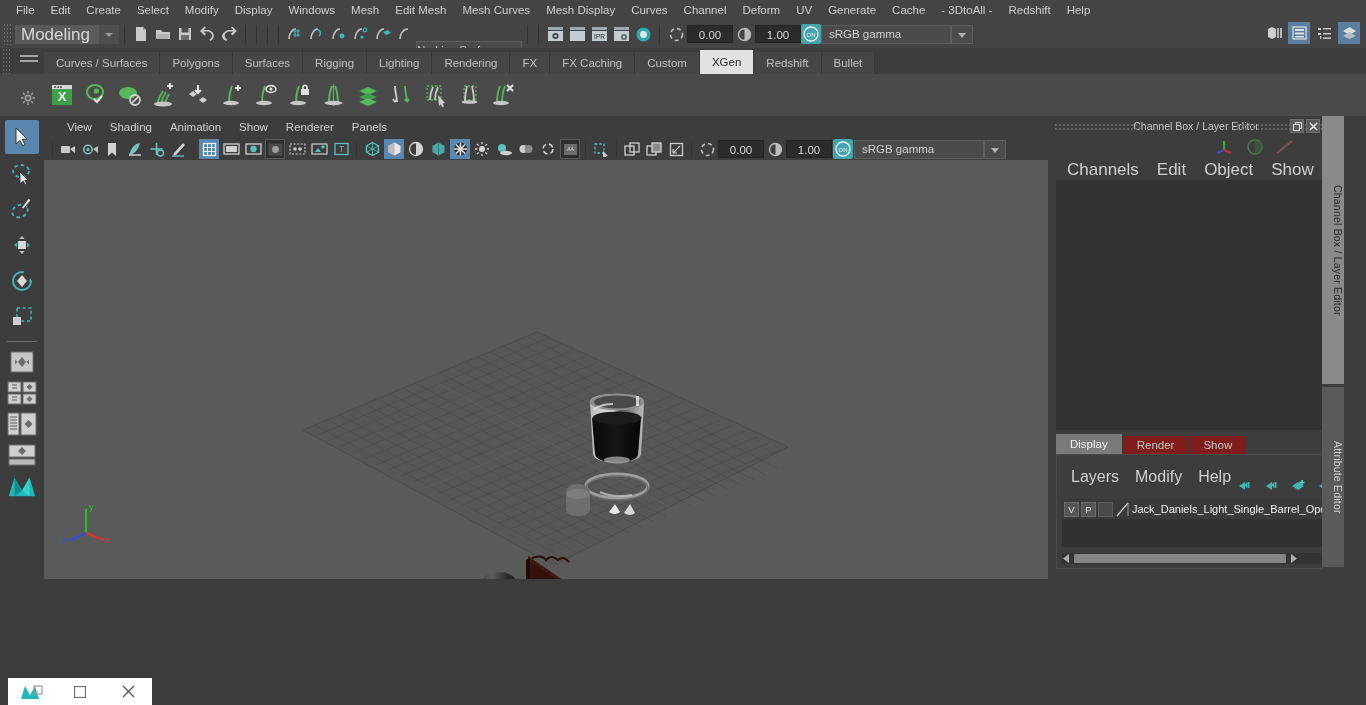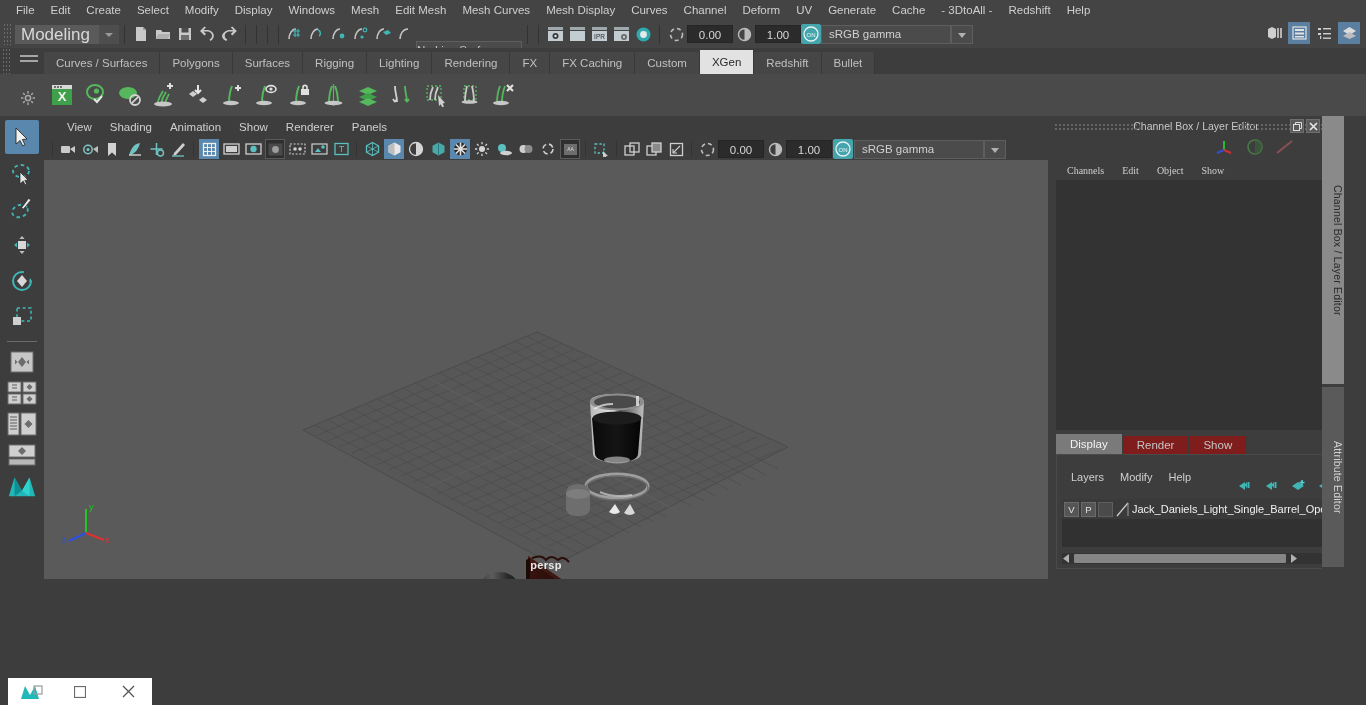--- a/index.html
+++ b/index.html
@@ -84,35 +84,35 @@
   .rpanel { position:absolute; left:1048px; top:116px; width:296px; height:463px; background:#3d3d3d; }
   .rtitlebar { height:20px; display:flex; align-items:center; justify-content:center; position:relative; background:#3d3d3d; }
   .rtitle { font-size:10.5px; color:#c8c8c8; }
   .dotrail { position:absolute; height:8px; width:86px;
              background-image:radial-gradient(circle,#666 1px,transparent 1px); background-size:4px 4px;
              top:7px; }
   .winbtn { width:14px; height:14px; background:#5a5a5a; border:1px solid #6e6e6e; display:flex;
             align-items:center; justify-content:center; font-size:9px; color:#dcdcdc; }
   .rgizmos { height:22px; display:flex; align-items:center; justify-content:flex-end; padding-right:48px; gap:10px; }
   .rmenu { height:24px; display:flex; align-items:center; padding-left:10px; }
-  .rmenu .mi { padding:0 9px; font-size:10px; color:#cfcfcf;font-family:Liberation Serif, serif; }
+  .rmenu .mi { padding:0 9px; font-size:17px; color:#cfcfcf; }
   .chanbox { position:absolute; left:8px; top:64px; width:288px; height:250px; background:#333333; }
   .vtabstrip { position:absolute; right:0; top:0; width:22px; height:463px; background:#3d3d3d; }
   .vtab { width:22px; background:#8a8a8a; color:#2b2b2b; writing-mode:vertical-rl;
           font-size:10.5px; text-align:center; padding:8px 0; letter-spacing:.2px; }
   .vtab.sub { background:#5a5a5a; color:#d2d2d2; margin-top:3px; }
 
   .lyr-tabs { position:absolute; left:8px; top:318px; display:flex; align-items:flex-end; height:20px; }
   .lyr-tab { height:18px; line-height:18px; padding:0 14px; font-size:11.5px; background:#7f1d1d;
              color:#c4c4c4; border-right:1px solid #3a3a3a; }
   .lyr-tab.active { background:#7a7a7a; color:#f2f2f2; height:20px; line-height:20px; }
   .lyr-body { position:absolute; left:8px; top:338px; width:288px; height:115px; background:#3d3d3d;
               border:1px solid #4a4a4a; }
   .lyr-menu { height:20px; display:flex; align-items:center; padding-left:6px; }
-  .lyr-menu .mi { padding:0 8px; font-size:11px; color:#cfcfcf;margin-top:24px; }
+  .lyr-menu .mi { padding:0 8px; font-size:16px; color:#cfcfcf;margin-top:24px; }
   .lyr-icons { height:20px; display:flex; align-items:center; justify-content:flex-end; padding-right:8px; gap:10px; }
   .lyr-list { position:absolute; left:5px; top:44px; right:5px; height:48px; background:#313131; }
   .lyr-row { height:20px; display:flex; align-items:center; padding:0 2px; background:#3a3a3a; }
   .cellbtn { width:15px; height:15px; background:#555; border:1px solid #6b6b6b; color:#e0e0e0;
              font-size:9.5px; line-height:13px; text-align:center; margin-right:2px; }
   .cellblank { width:15px; height:15px; background:#4a4a4a; border:1px solid #5e5e5e; margin-right:3px; }
   .lyr-name { font-size:11px; color:#f0f0f0; white-space:nowrap; overflow:hidden; }
   .lyr-scroll { position:absolute; left:5px; bottom:4px; right:5px; height:11px; background:#333; display:flex; align-items:center; }
   .lyr-thumb { height:9px; background:#858585; border-radius:1px; }
 
@@ -897,21 +897,20 @@
         <rect x="560" y="424" width="28" height="5" rx="1.5" fill="#f2f2f2"></rect>
         <rect x="559" y="504" width="26" height="3.5" rx="1.2" fill="#dedede"></rect>
 
         <path d="M600 430 l58 56" stroke="#9a9a9a" stroke-width="2.2" fill="none" opacity="0.8"></path>
         <path d="M608 438 l52 50" stroke="#8a8a8a" stroke-width="1.6" fill="none" opacity="0.6"></path>
 
         <path d="M470 470 q20 10 45 4" stroke="#4e4e4e" stroke-width="2" fill="none" opacity="0.8"></path>
         <path d="M556 540 q18 4 36 -4" stroke="#4e4e4e" stroke-width="2" fill="none" opacity="0.5"></path>
       </svg>
 
-      <div class="persp-label">persp</div>
 
       <svg class="axis-gizmo" viewBox="0 0 58 52">
         <line x1="26" y1="34" x2="26" y2="10" stroke="#23c423" stroke-width="2"></line>
         <text x="29" y="11" font-size="9" font-family="Liberation Sans" fill="#23c423">y</text>
         <line x1="26" y1="34" x2="44" y2="41" stroke="#e03030" stroke-width="2"></line>
         <text x="45" y="44" font-size="9" font-family="Liberation Sans" fill="#e03030">x</text>
         <line x1="26" y1="34" x2="9" y2="42" stroke="#2a50e8" stroke-width="2"></line>
         <text x="2" y="44" font-size="9" font-family="Liberation Sans" fill="#2a50e8">z</text>
       </svg>
     </div>

